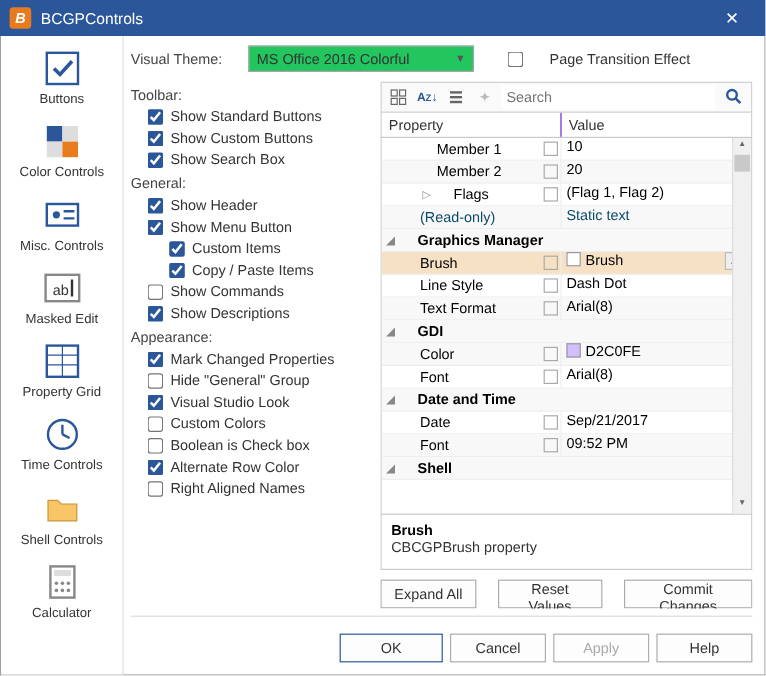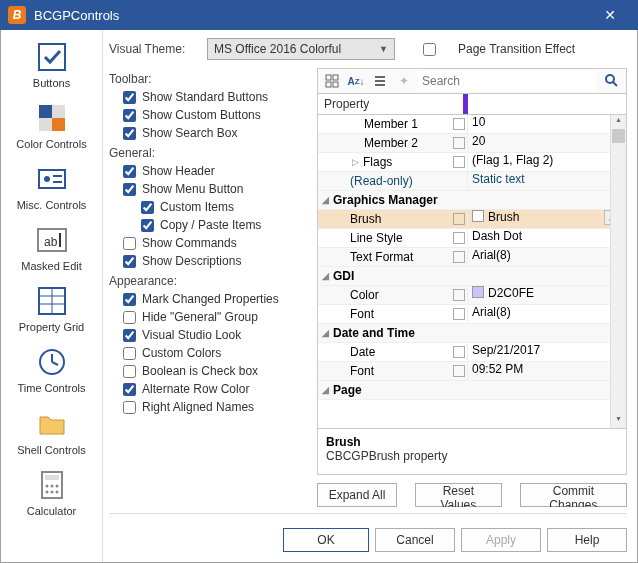--- a/index.html
+++ b/index.html
@@ -15,21 +15,21 @@
 .sidebar { width: 102px; background:#fff; border-right:1px solid #e0e0e0; padding:4px 0; overflow:hidden;}
 .side-item { display:flex; flex-direction:column; align-items:center; padding:6px 2px 6px; cursor:pointer; }
 .side-item svg { width:34px; height:34px; }
 .side-item .lbl { margin-top:3px; font-size:11px; color:#333; text-align:center; line-height:1.1;}
 .side-item.sel { background:#fff; }
 
 .main { flex:1; display:flex; flex-direction:column; padding:8px 10px 8px 6px; }
 
 .row-theme { display:flex; align-items:center; gap:8px; margin-bottom:8px; }
 .theme-label { width:90px; color:#444;}
-.combo { flex: 0 0 188px; height:22px; border:1px solid #a6a6a6; background:#e5e5e5; display:flex; align-items:center; padding:0 6px; justify-content:space-between; color:#333;}
+.combo { flex: 0 0 188px; height:22px; border:1px solid #a6a6a6; background:#22c55e; display:flex; align-items:center; padding:0 6px; justify-content:space-between; color:#333;}
 .combo .arrow { color:#555; font-size:9px; }
 .chk { display:flex; align-items:center; gap:22px; color:#333; }
 .chk input { accent-color:#2b579a; width:13px; height:13px;}
 
 .mid { display:flex; flex:1; gap:8px; overflow:hidden;}
 
 .leftopts { width:200px; overflow:auto; padding-right:4px;}
 .group-head { color:#444; margin:4px 0 2px; position:relative;}
 .group-head::after { content:""; position:absolute; left:calc(100% - 130px); right:0; top:50%; }
 .leftopts .cbx { display:flex; align-items:center; gap:6px; padding:2px 0 2px 14px; color:#333;}
@@ -37,28 +37,28 @@
 .leftopts .cbx input { accent-color:#2b579a; width:13px; height:13px;}
 
 .grid-area { flex:1; display:flex; flex-direction:column; border:0; overflow:hidden;}
 .gtool { display:flex; align-items:center; gap:4px; border:1px solid #c9c9c9; padding:2px 4px; background:#fafafa;}
 .gtool .tbtn { width:20px; height:20px; display:flex; align-items:center; justify-content:center; border:1px solid transparent; color:#555; cursor:pointer;}
 .gtool .search { flex:1; height:20px; border:none; outline:none; padding:0 4px; color:#888;}
 .gtool .sicon { color:#2b579a; font-size:14px; padding:0 4px; cursor:pointer;}
 
 .gridhead { display:flex; background:#fff; border:1px solid #c9c9c9; border-top:none;}
 .gridhead div { padding:3px 6px; color:#333;}
-.gh-prop { width:150px; border-right:5px solid #6d28d9;}
+.gh-prop { width:150px; border-right:1px solid #6d28d9;}
 .gh-val { flex:1; }
 
 .gridbody { flex:1; border:1px solid #c9c9c9; border-top:none; overflow:hidden; position:relative; background:#fff;}
 .grow { display:flex; align-items:center; height:19px; border-bottom:1px solid #eee;}
 .grow.alt { background:#f8f8f8;}
 .grow.selected { background:#f7e1c4;}
-.gcell-p { width:150px; display:flex; align-items:center; padding-left:4px; gap:2px; border-right:1px solid #eee; height:100%;}
+.gcell-p { width:150px; display:flex; align-items:center; padding-left:4px; gap:17px; border-right:1px solid #eee; height:100%;}
 .gcell-v { flex:1; display:flex; align-items:flex-start; padding:0 4px; gap:4px; height:100%;}
 .expander { width:11px; height:11px; color:#888; font-size:9px; display:inline-flex; align-items:center; justify-content:center;}
 .cat { font-weight:bold; background:#f8f8f8;}
 .cat .gcell-p { font-weight:bold; border-right: none; width: 100%; }
 .readonly { color:#0c4a6e;}
 .editsq { width:12px;height:12px;border:1px solid #aaa; margin-left:auto; margin-right:2px;}
 .threed { width:18px; text-align:center; background:#eee; border:1px solid #bbb; font-size:10px; height:15px; line-height:13px; cursor:pointer;}
 .colorbox { width:12px; height:12px; border:1px solid #999;}
 .scrollbar { position:absolute; right:0; top:0; bottom:0; width:16px; background:#f0f0f0; border-left:1px solid #ddd;}
 .scrollbar .thumb { position:absolute; left:1px; right:1px; top:0; height:14px; background:#c9c9c9;}
@@ -263,20 +263,21 @@
             </div>
           <div class="tbtn" style="color:#bbb">✦</div>
           <input class="search" placeholder="Search" style="">
           <div class="sicon"><svg width="14" height="14">
                 <circle cx="6" cy="6" r="4" fill="none" stroke="#2b579a" stroke-width="2"></circle>
                 <line x1="9" y1="9" x2="13" y2="13" stroke="#2b579a" stroke-width="2"></line>
               </svg></div>
         </div>
         <div class="gridhead">
           <div class="gh-prop">Property</div>
+          <div class="gh-val">Value</div>
         </div>
         <div class="gridbody" id="gridbody">
           <div class="grow">
               <div class="gcell-p" style="padding-left: 46px;">
                 <span>Member 1</span>
                 <span class="editsq"></span>
               </div>
               <div class="gcell-v">
                 <span>10</span>
               </div>
@@ -388,21 +389,21 @@
                 <span>Font</span>
                 <span class="editsq"></span>
               </div>
               <div class="gcell-v">
                 <span>09:52 PM</span>
               </div>
             </div>
             <div class="grow cat">
               <div class="gcell-p" style="padding-left: 2px;">
                 <span class="expander">◢</span>
-                <span>Page</span>
+                <span>Shell</span>
               </div>
             </div>
             <div class="scrollbar">
             <div class="arr" style="top:0">▴</div>
             <div class="thumb" style="top:14px"></div>
             <div class="arr" style="bottom:0">▾</div>
           </div>
         </div>
         <div class="desc-pane">
           <div class="dt">Brush</div>

